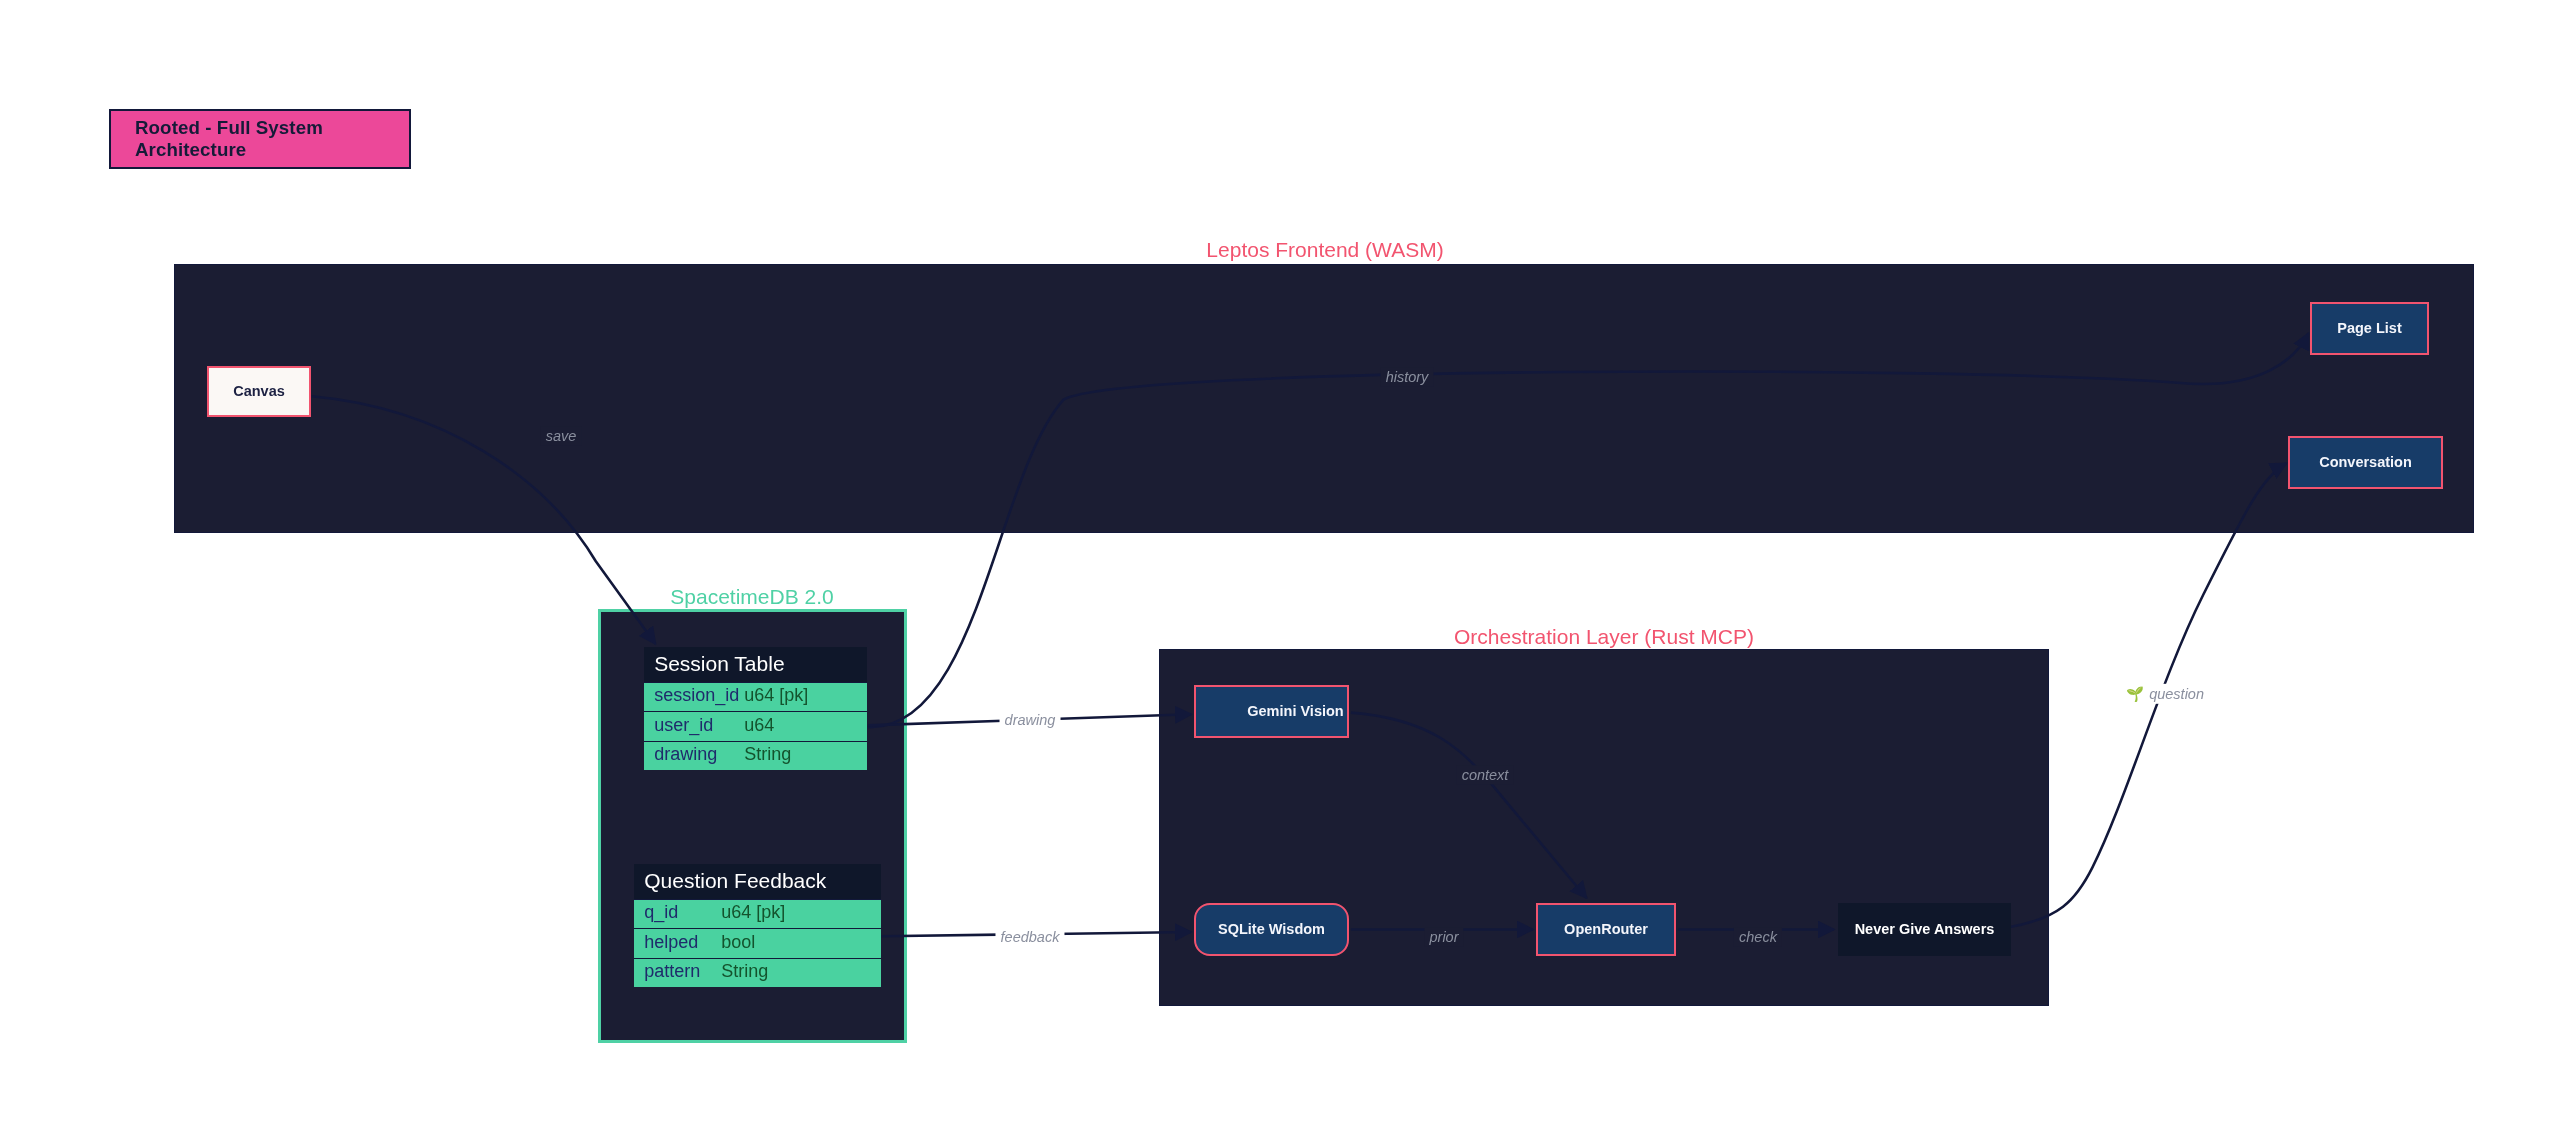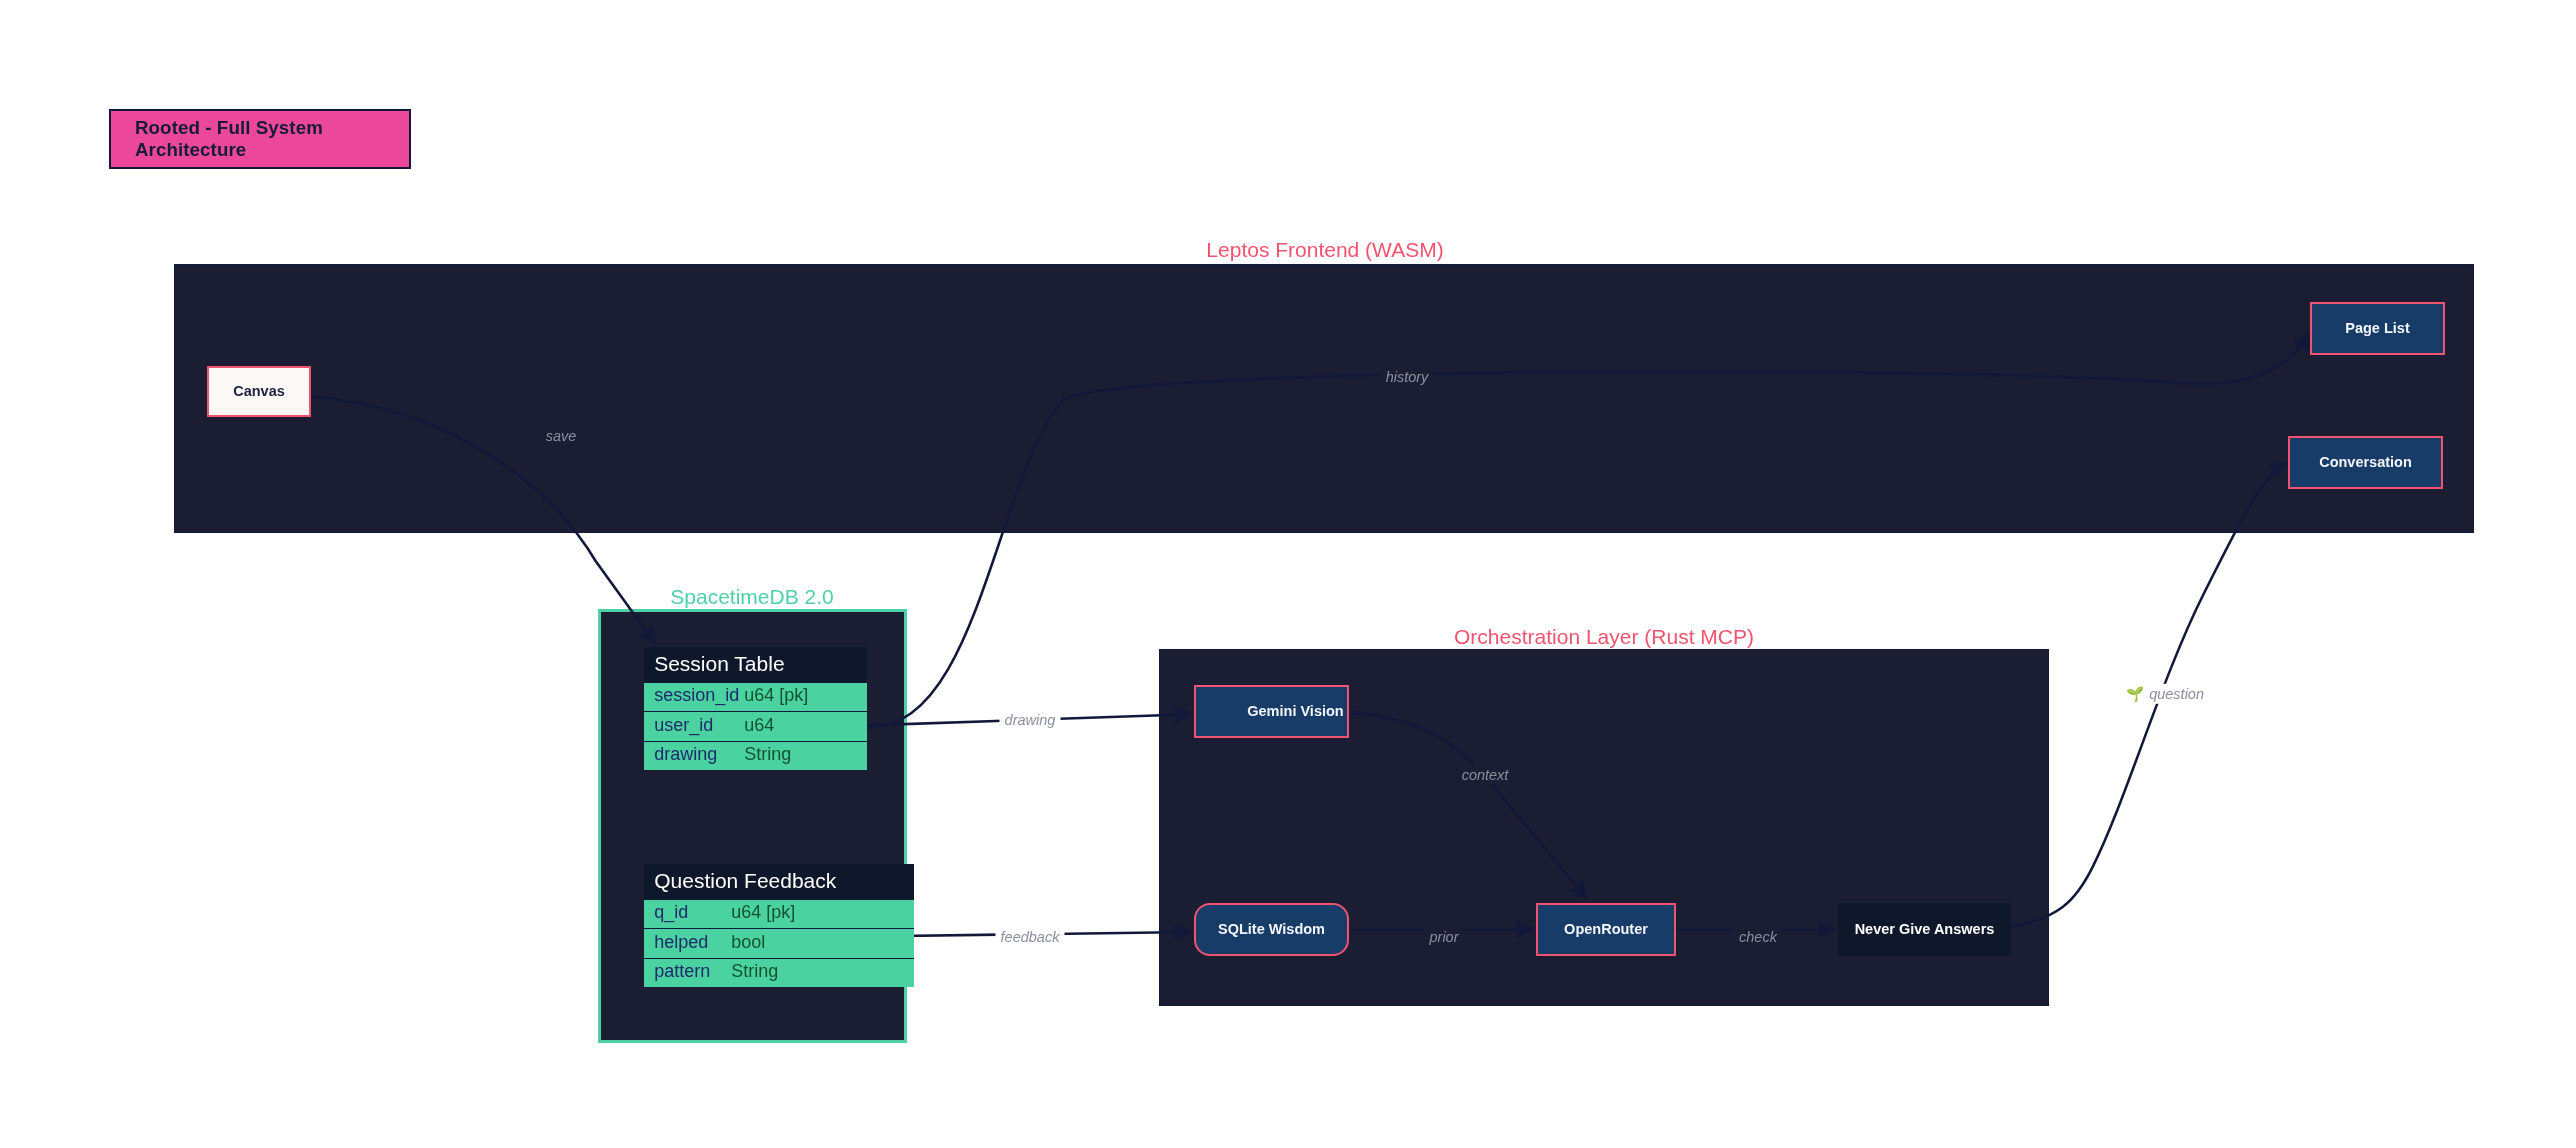--- a/index.html
+++ b/index.html
@@ -118,21 +118,21 @@
     border: 2.6px solid #f2546f;
     color: #f3f5fb;
   }
   .node-pink {
     background: #0f172a;
     border: 0 solid #ef4267;
     color: #ffffff;
   }
 
   #node-canvas      { left: 207px;  top: 366px;  width: 104px; height: 51px; }
-  #node-page-list   { left: 2310px; top: 302px;  width: 135px; height: 53px; }
+  #node-page-list   { left: 2310px; top: 302px;  width: 119px; height: 53px; }
   #node-conversation{ left: 2288px; top: 436px;  width: 155px; height: 53px; }
 
   #node-gemini-vision { left: 1194px; top: 685px;  width: 155px; height: 53px; padding-left: 48px; }
   #node-sqlite-wisdom { left: 1194px; top: 903px; width: 155px; height: 53px; border-radius: 16px; }
   #node-openrouter    { left: 1536px; top: 903px; width: 140px; height: 53px; }
   #node-never-give    { left: 1838px; top: 903px; width: 173px; height: 53px; }
 
   
   .er-table {
     position: absolute;
@@ -160,21 +160,21 @@
     color: #1f2b6b;
     flex: 0 0 auto;
   }
   .er-row .er-type {
     color: #14532d;
     flex: 0 0 auto;
   }
 
   #table-session   { left: 644px; top: 647px;  width: 223px; }
   #table-session .er-field  { width: 90px; }
-  #table-feedback  { left: 634px; top: 864px; width: 270px; margin-left: 10px; }
+  #table-feedback  { left: 634px; top: 864px; width: 247px; }
   #table-feedback .er-field { width: 77px; }
 
   
   .edge-label {
     position: absolute;
     font-size: 14.5px;
     font-style: italic;
     color: #8a8f9e;
     white-space: nowrap;
     z-index: 7;

